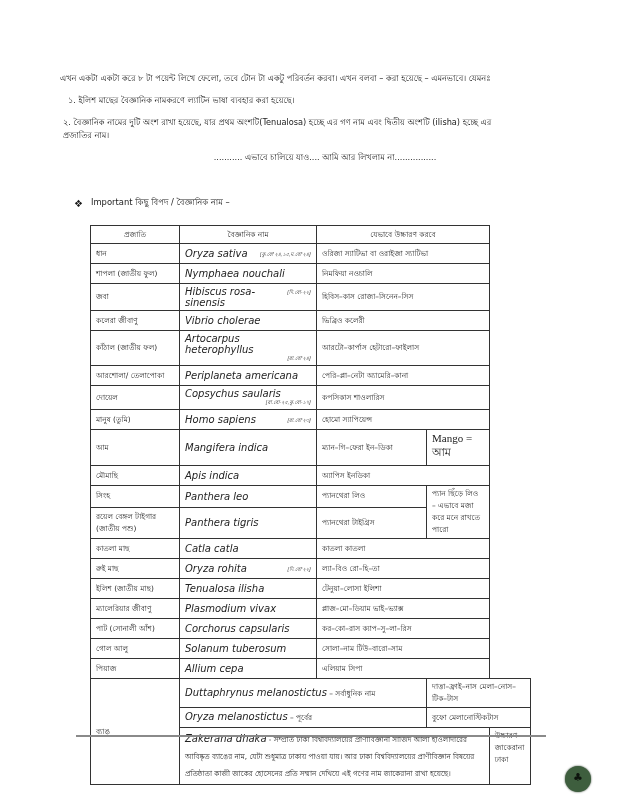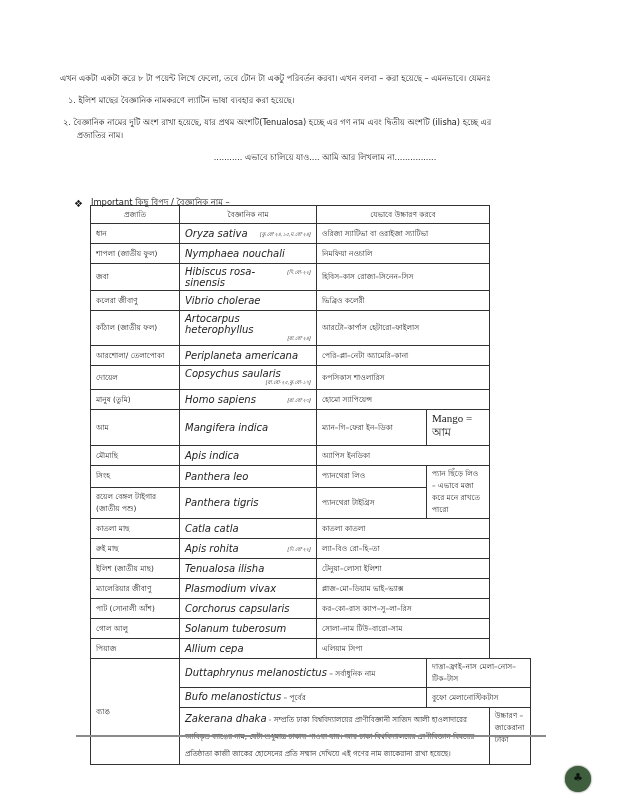--- a/index.html
+++ b/index.html
@@ -2,25 +2,25 @@
 <html><head>
 <meta charset="utf-8">
 <style>
   html, body { margin:0; padding:0; background:#ffffff; }
   body { width:622px; height:800px; position:relative; overflow:hidden;
          font-family:"DejaVu Sans", sans-serif; color:#1a1a1a; }
   .intro { position:absolute; left:60px; top:72px; width:530px; font-size:8.2px; line-height:13px; }
   .intro p { margin:0 0 9px 0; }
   .intro .item1 { margin-left:8px; }
   .intro .item2 { margin-left:3px; }
-  .intro .item2 .cont { display:block; margin-left:14px; }
+  .intro .item2 .cont { display:block; }
   .intro .dots { text-align:center; margin-top:8px; }
   .heading { position:absolute; left:74px; top:196px; font-size:8.4px; display:flex; align-items:center; gap:8px; }
   .heading .bullet { font-size:10px; }
-  .tbl { position:absolute; left:90px; top:205px; width:441px; border-collapse:collapse; font-size:7.4px; }
+  .tbl { position:absolute; left:90px; top:225px; width:441px; border-collapse:collapse; font-size:7.4px; }
   .tbl td, .tbl th { border:1px solid #333; padding:2px 5px; vertical-align:middle; }
   .tbl th { font-weight:normal; text-align:center; height:13px; }
   .tbl td { height:15px; }
   .sci { font-family:"DejaVu Sans", sans-serif; font-style:italic; font-size:10px; color:#222; }
   .ref { font-style:italic; font-size:5px; color:#333; float:right; margin-top:3px; }
   .ref.below { float:none; display:block; text-align:right; margin-top:0; }
   .note { font-family:"Liberation Serif", serif; font-size:11px; }
   .frog-desc { font-size:7.2px; line-height:17px; }
   .c1 { width:89px; } .c2 { width:137px; }
   .hr { position:absolute; left:76px; top:735px; width:470px; height:2px; background:#8a8a8a; }
@@ -123,21 +123,21 @@
         <td><span class="sci">Panthera tigris</span></td>
         <td>প্যানথেরা টাইগ্রিস</td>
       </tr>
       <tr>
         <td>কাতলা মাছ</td>
         <td><span class="sci">Catla catla</span></td>
         <td colspan="2">কাতলা কাতলা</td>
       </tr>
       <tr>
         <td>রুই মাছ</td>
-        <td><span class="ref">[দি.বো'২২]</span><span class="sci">Apis rohita</span></td>
+        <td><span class="ref">[দি.বো'২২]</span><span class="sci">Oryza rohita</span></td>
         <td colspan="2">ল্যা–বিও   রো–হি–তা</td>
       </tr>
       <tr>
         <td>ইলিশ (জাতীয় মাছ)</td>
         <td><span class="sci">Tenualosa ilisha</span></td>
         <td colspan="2">টেনুয়া–লোসা   ইলিশা</td>
       </tr>
       <tr>
         <td>ম্যালেরিয়ার জীবাণু</td>
         <td><span class="sci">Plasmodium vivax</span></td>
@@ -157,21 +157,21 @@
         <td>পিয়াজ</td>
         <td><span class="sci">Allium cepa</span></td>
         <td colspan="2">এলিয়াম সিপা</td>
       </tr>
       <tr>
         <td rowspan="3" style="width:40px">ব্যাঙ</td>
         <td colspan="2"><span class="sci">Duttaphrynus melanostictus</span><span> – সর্বাধুনিক নাম</span></td>
         <td colspan="2">দাত্তা–ফ্রাই–নাস   মেলা–নোস–টিক–টাস</td>
       </tr>
       <tr>
-        <td colspan="2"><span class="sci">Bufo melanostictus</span><span> – পূর্বের</span></td>
+        <td colspan="2"><span class="sci">Oryza melanostictus</span><span> – পূর্বের</span></td>
         <td colspan="2">বুফো মেলানোস্টিকটাস</td>
       </tr>
       <tr>
         <td colspan="3" class="frog-desc"><span class="sci">Zakerana dhaka</span><span> - সম্প্রতি ঢাকা বিশ্ববিদ্যালয়ের প্রাণীবিজ্ঞানী সাজিদ আলী হাওলাদারের আবিষ্কৃত ব্যাঙের নাম, যেটা শুধুমাত্র ঢাকায় পাওয়া যায়। আর ঢাকা বিশ্ববিদ্যালয়ের প্রাণীবিজ্ঞান বিষয়ের প্রতিষ্ঠাতা কাজী জাকের হোসেনের প্রতি সম্মান দেখিয়ে এই গণের নাম জাকেরানা রাখা হয়েছে।</span></td>
         <td style="vertical-align:top">
           <div>উচ্চারণ –</div>
           <div>জাকেরানা ঢাকা</div>
         </td>
       </tr>
     </tbody>

